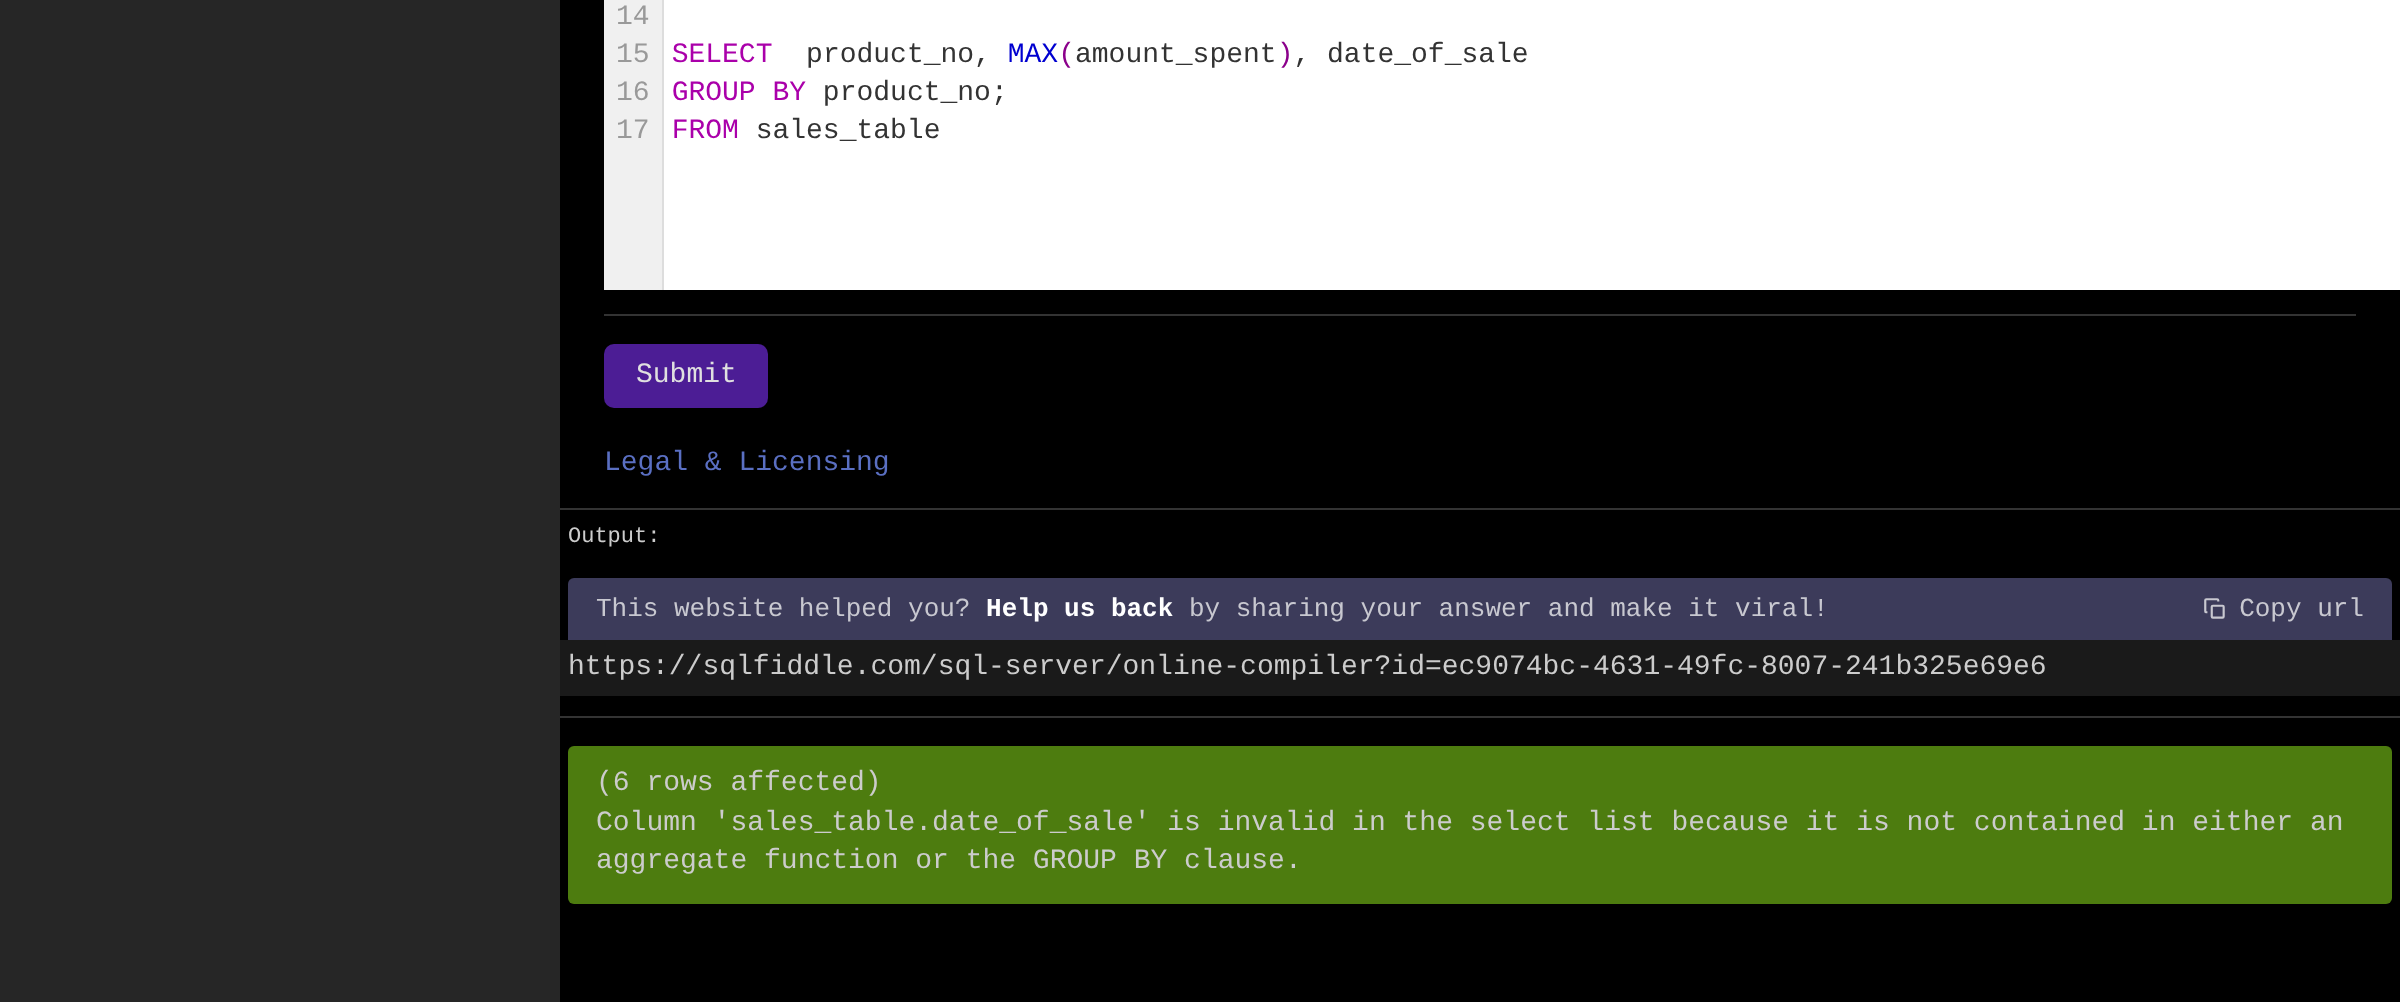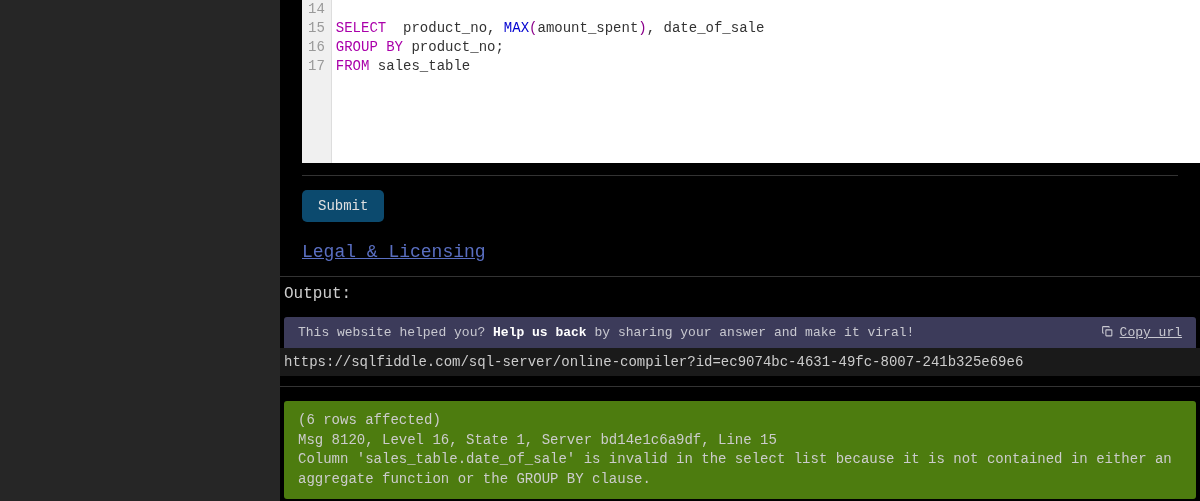--- a/index.html
+++ b/index.html
@@ -25,21 +25,21 @@
       flex: 1;
       background: #000;
       height: 100%;
       display: flex;
       flex-direction: column;
       padding: 0;
     }
     .editor {
       background: #fca5a5;
       margin-left: 22px;
-      height: 163px;
+      height: 145px;
       display: flex;
       font-size: 14px;
     }
     .gutter {
       background: #f0f0f0;
       color: #999;
       text-align: right;
       padding: 0 6px;
       user-select: none;
       border-right: 1px solid #ddd;
@@ -65,66 +65,65 @@
     .paren { color: #8b008b; }
     .divider {
       border: none;
       border-top: 1px solid #333;
       margin: 12px 22px 0 22px;
     }
     .button-row {
       padding: 14px 22px 0 22px;
     }
     .submit-btn {
-      background: #0c4a6e;
+      background: #4c1d95;
       color: #e0e0e0;
       border: none;
       padding: 8px 16px;
       border-radius: 5px;
       font-family: 'Courier New', monospace;
       font-size: 14px;
       cursor: pointer;
     }
     .legal-link {
       display: inline-block;
       margin: 20px 22px 8px 22px;
       color: #5a6fc2;
-      text-decoration: underline;
-      font-size: 18px;
+      font-size: 14px;
       cursor: pointer;
     }
     .divider2 {
       border: none;
       border-top: 1px solid #333;
       margin: 6px 0 0 0;
     }
     .output-label {
       padding: 8px 4px 8px 4px;
-      font-size: 16px;
+      font-size: 11px;
       color: #ccc;
     }
     .help-bar {
       background: #3c3b5a;
       padding: 8px 14px;
       font-size: 13px;
       color: #c8c8d0;
       display: flex;
       align-items: center;
       margin: 6px 4px 0 4px;
       border-radius: 3px 3px 0 0;
       gap: 48px;
     }
     .help-bar-text { flex: 1; }
     .help-bar strong { color: #fff; font-weight: bold; }
     .copy-action {
       display: flex;
+      align-items: center;
       gap: 6px;
       cursor: pointer;
       color: #c8c8d0;
-      text-decoration: underline;
     }
     .copy-icon {
       width: 13px;
       height: 13px;
       display: inline-block;
     }
     .url-bar {
       background: #1a1a1a;
       padding: 6px 4px;
       font-size: 14px;
@@ -195,17 +194,16 @@
       <span>Copy url</span>
     </div>
   </div>
 
   <div class="url-bar">https://sqlfiddle.com/sql-server/online-compiler?id=ec9074bc-4631-49fc-8007-241b325e69e6</div>
 
   <hr class="divider3">
 
   <div class="error-output" id="error-output">
       <div class="error-line">(6 rows affected)</div>
-      <div class="error-line">Msg 8120, Level 16, State 1, Server bd14e1c6a9df, Line 15</div>
       <div class="error-line">Column 'sales_table.date_of_sale' is invalid in the select list because it is not contained in either an aggregate function or the GROUP BY clause.</div>
     </div>
 
 </div>
 
 </body></html>

